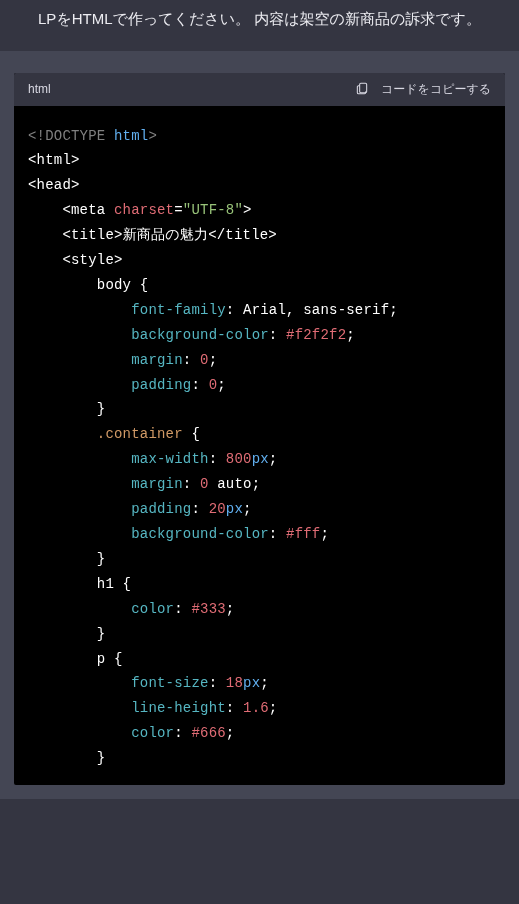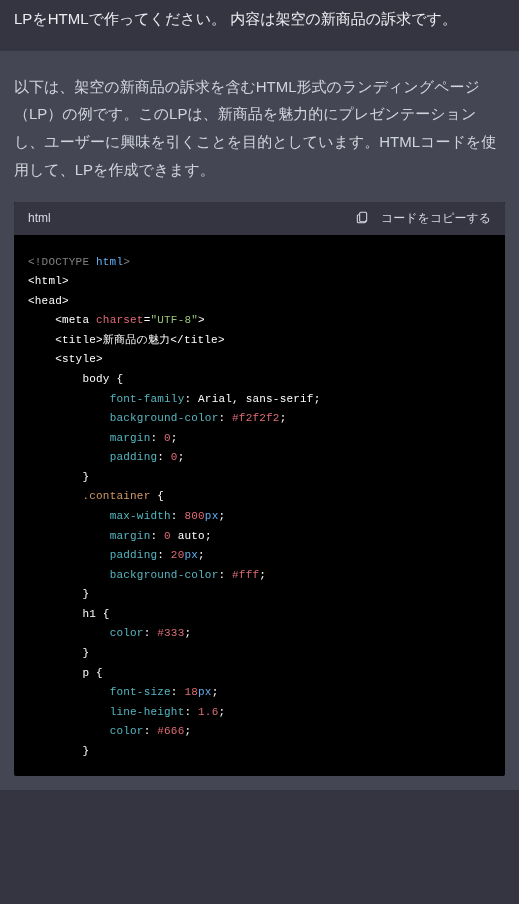--- a/index.html
+++ b/index.html
@@ -7,20 +7,21 @@
     background: #343541;
     font-family: -apple-system, BlinkMacSystemFont, "Segoe UI", Helvetica, Arial, sans-serif;
     color: #d1d5db;
     width: 519px;
     height: 904px;
     overflow: hidden;
   }
   .user-section {
     background: #343541;
     padding: 8px 14px 20px 14px;
+    text-align: center;
   }
   .user-text {
     color: #ececf1;
     font-size: 15px;
     line-height: 1.5;
   }
   .assistant-section {
     background: #444654;
     padding: 22px 14px 14px 14px;
   }
@@ -57,21 +58,21 @@
   .copy-btn svg {
     width: 14px;
     height: 14px;
     stroke: #d9d9e3;
     fill: none;
     stroke-width: 1.8;
   }
   .code-body {
     padding: 18px 14px 14px 14px;
     font-family: "SFMono-Regular", Consolas, "Liberation Mono", Menlo, monospace;
-    font-size: 11px;
+    font-size: 14px;
     line-height: 1.78;
     font-weight: 500;
     color: #ffffff;
     white-space: pre;
     letter-spacing: 0.2px;
   }
   .tok-doctype { color: #808080; }
   .tok-tag { color: #e06c75; }
   .tok-ident { color: #61afef; }
   .tok-attr { color: #d19a66; }
@@ -80,21 +81,20 @@
   .tok-white { color: #ffffff; }
 </style>
 </head>
 <body>
 
 <div class="user-section">
   <div class="user-text">LPをHTMLで作ってください。 内容は架空の新商品の訴求です。</div>
 </div>
 
 <div class="assistant-section">
-  <div class="assistant-text">以下は、架空の新商品の訴求を含むHTML形式のランディングページ（LP）の例です。このLPは、新商品を魅力的にプレゼンテーションし、ユーザーに興味を引くことを目的としています。HTMLコードを使用して、LPを作成できます。</div>
 
   <div class="code-block">
     <div class="code-header">
       <span class="code-lang">html</span>
       <div class="copy-btn">
         <span>
           <svg viewBox="0 0 24 24">
               <rect x="8" y="4" width="12" height="16" rx="2"></rect>
               <path d="M8 8H6a2 2 0 0 0-2 2v10a2 2 0 0 0 2 2h10a2 2 0 0 0 2-2v-2"></path>
             </svg>

